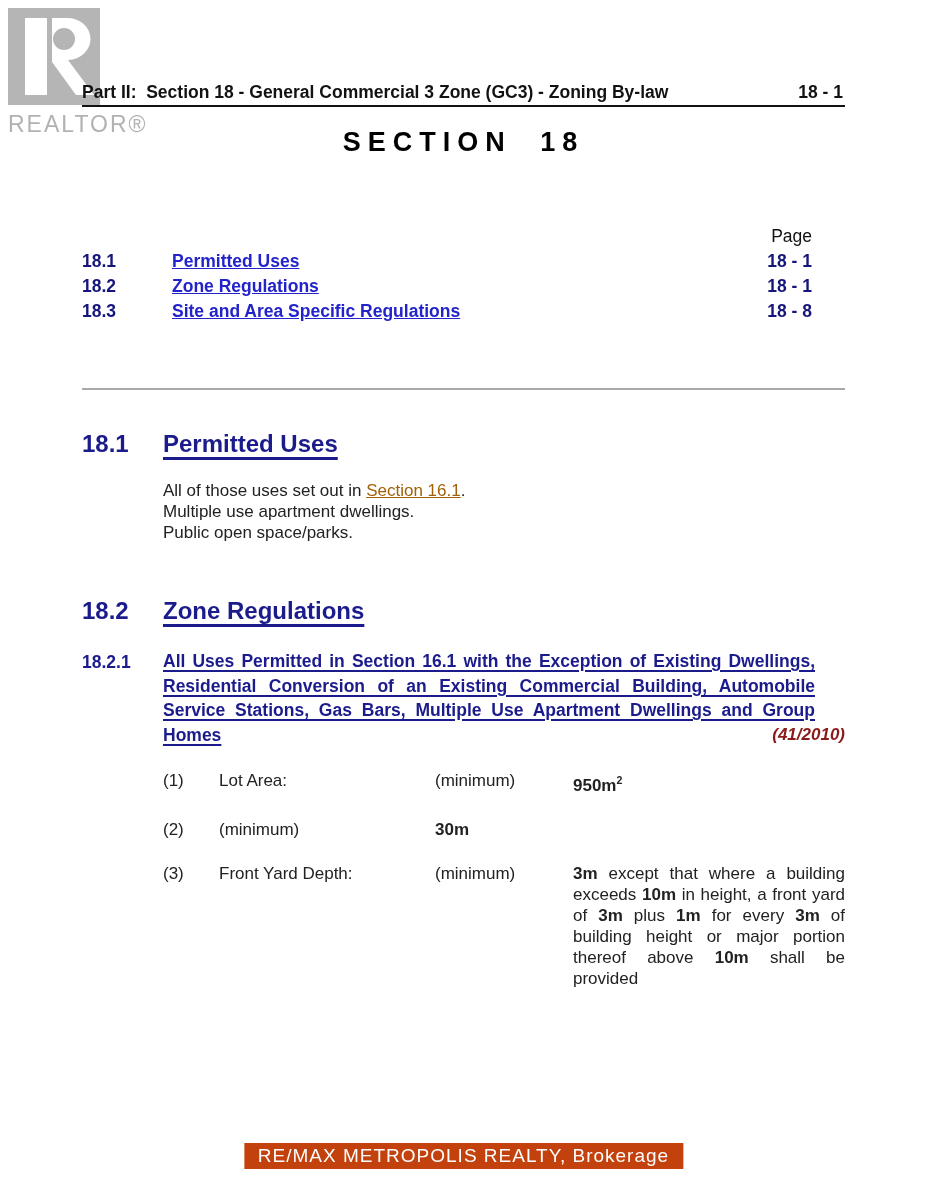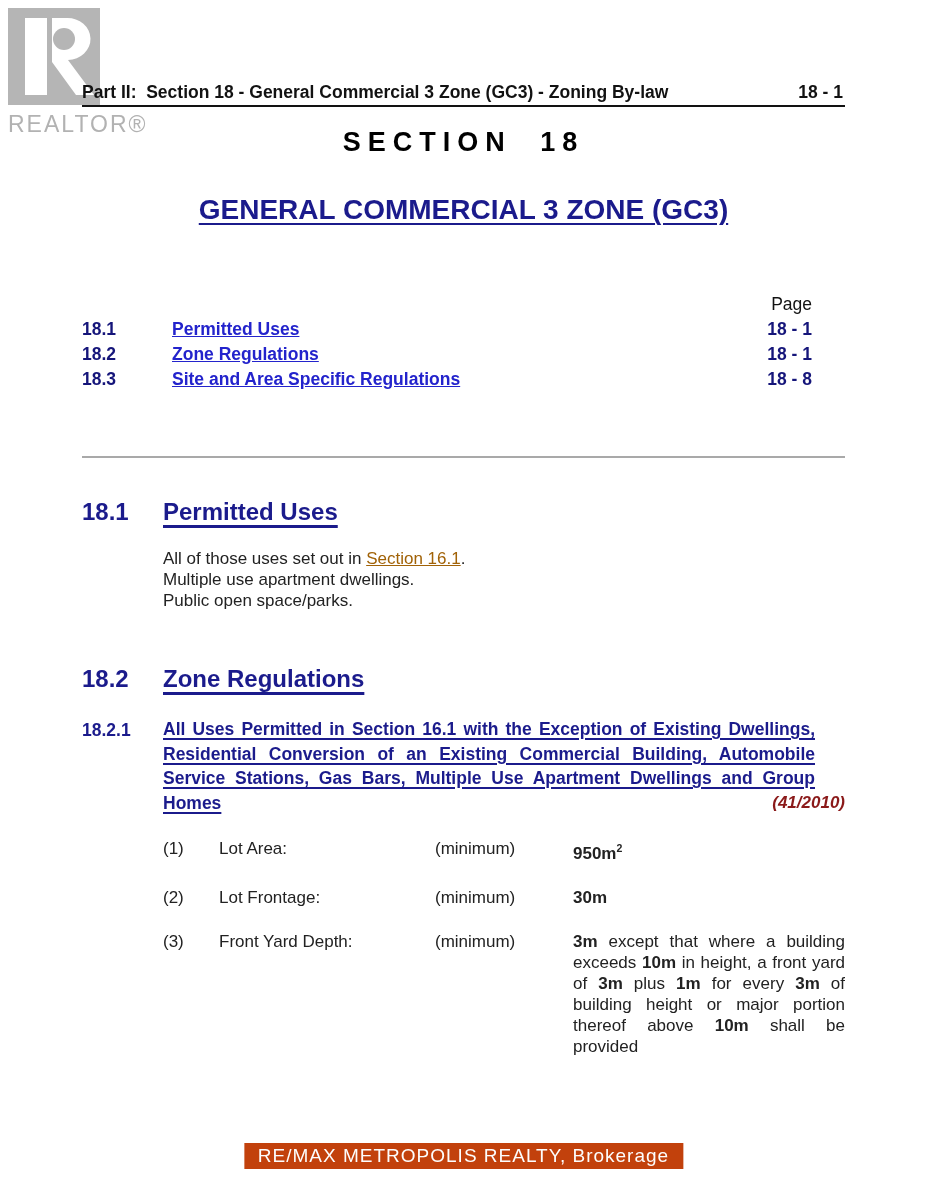--- a/index.html
+++ b/index.html
@@ -103,21 +103,20 @@
   </div>
 
   <div class="content">
 
     <div class="doc-header">
       <span class="doc-header-title">Part II:  Section 18 - General Commercial 3 Zone (GC3) - Zoning By-law</span>
       <span class="doc-header-page">18 - 1</span>
     </div>
 
     <h1 class="section-title">SECTION 18</h1>
-    <h2 class="zone-title">GENERAL COMMERCIAL 3 ZONE (GC3)</h2>
 
     <div class="toc">
       <div class="toc-page-label">Page</div>
       <div class="toc-row">
         <span class="toc-num">18.1</span>
         <a class="toc-link">Permitted Uses</a>
         <span class="toc-pg">18 - 1</span>
       </div>
       <div class="toc-row">
         <span class="toc-num">18.2</span>
@@ -160,21 +159,20 @@
 
     <div class="items">
       <div class="item-row">
         <span>(1)</span>
         <span>Lot Area:</span>
         <span>(minimum)</span>
         <span class="item-value"><span class="b">950m</span><sup class="b">2</sup></span>
       </div>
       <div class="item-row">
         <span>(2)</span>
-        <span>Lot Frontage:</span>
         <span>(minimum)</span>
         <span class="item-value"><span class="b">30m</span></span>
       </div>
       <div class="item-row">
         <span>(3)</span>
         <span>Front Yard Depth:</span>
         <span>(minimum)</span>
         <span class="item-value"><span class="b">3m</span><span> except that where a building exceeds </span><span class="b">10m</span><span> in height, a front yard of </span><span class="b">3m</span><span> plus </span><span class="b">1m</span><span> for every </span><span class="b">3m</span><span> of building height or major portion thereof above </span><span class="b">10m</span><span> shall be provided</span></span>
       </div>
     </div>

